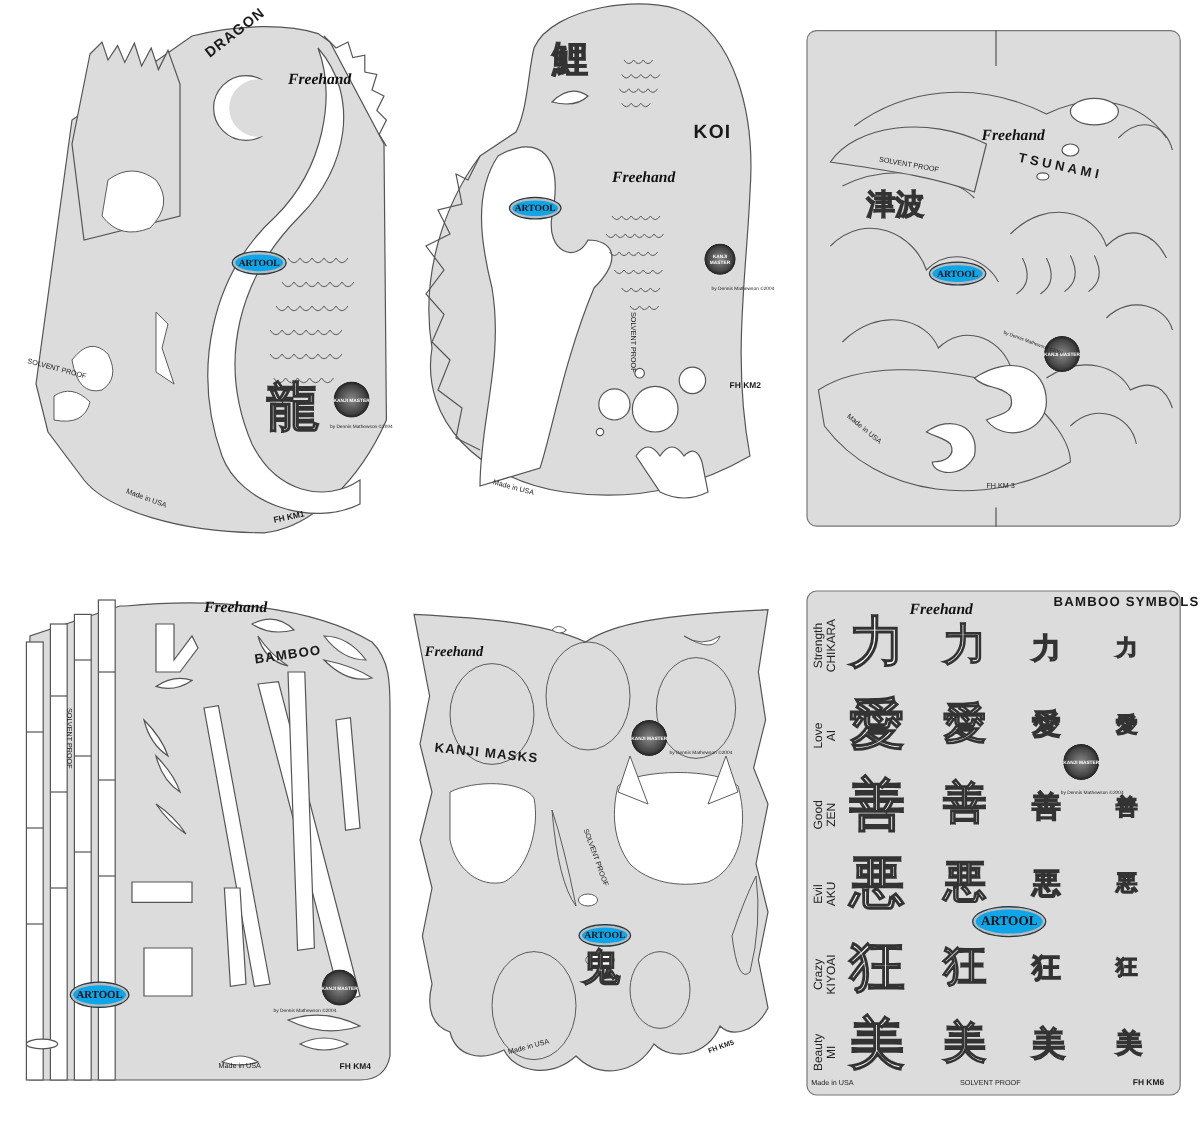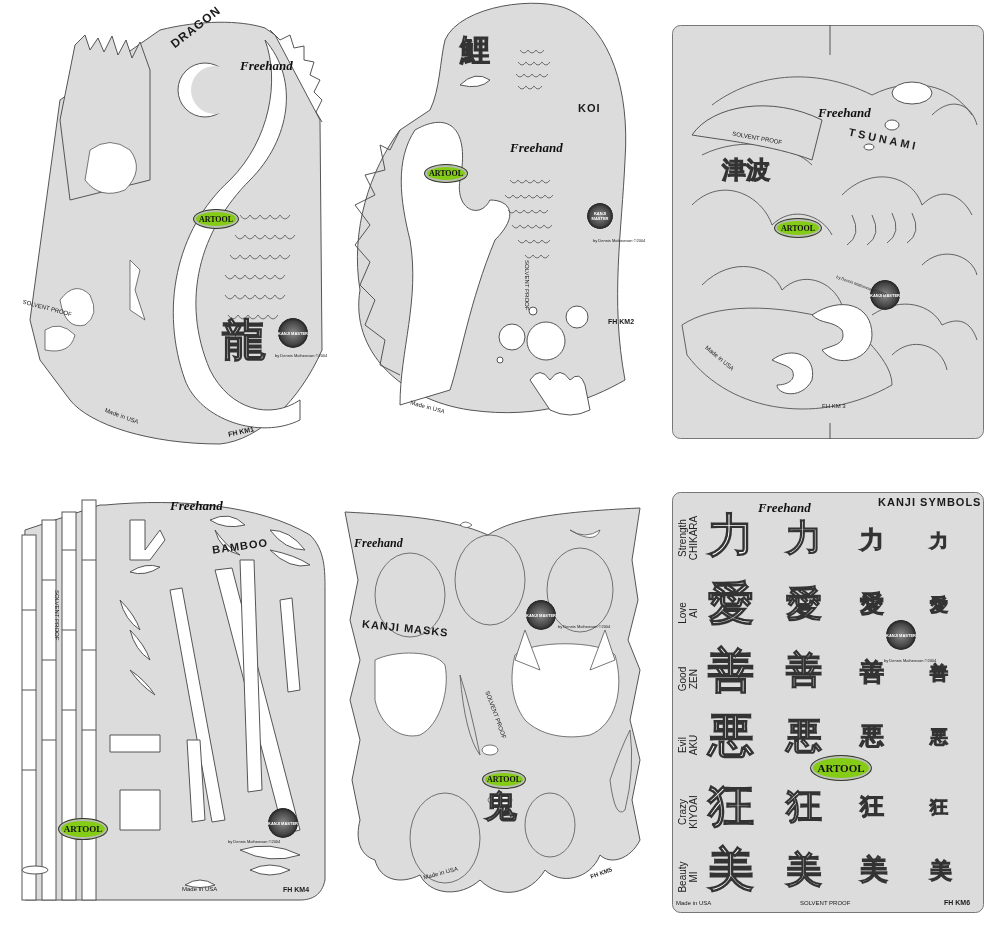--- a/index.html
+++ b/index.html
@@ -6,21 +6,21 @@
     body { width: 1000px; height: 942px; position: relative; overflow: hidden;
            font-family: "Liberation Sans", sans-serif; color: #222; }
     .tpl { position: absolute; }
     .tpl svg { position: absolute; left: 0; top: 0; width: 100%; height: 100%; overflow: visible; }
     .lbl { position: absolute; white-space: nowrap; color: #1a1a1a; }
     .tiny { font-size: 6px; }
     .small { font-size: 7px; font-weight: bold; }
     .title { font-weight: bold; letter-spacing: 1px; }
     .brand { position: absolute; font-family: "Liberation Serif", serif; font-style: italic; font-size: 16px; font-weight: bold; color:#111; }
     .artool { position: absolute; width: 58px; height: 24px; border: 1.5px solid #333; border-radius: 50%;
-              background: #84cc16; display: flex; align-items: center; justify-content: center;
+              background: #0ea5e9; display: flex; align-items: center; justify-content: center;
               font-family: "Liberation Serif", serif; font-weight: bold; font-size: 11px; color: #111; box-shadow: inset 0 0 0 2px #bbb; text-align: right; }
     .seal { position: absolute; width: 30px; height: 30px; border-radius: 50%;
             background: radial-gradient(circle, #888 0%, #444 55%, #222 70%, #ccc 72%);
             display:flex; align-items:center; justify-content:center; font-size:4px; color:#fff; font-weight:bold; text-align:center; }
     .kanji { position: absolute; color: #fff; -webkit-text-stroke: 1px #333; font-family: "DejaVu Sans", sans-serif; font-weight: bold; line-height: 1; }
     .row-label { position: absolute; transform: rotate(-90deg); transform-origin: left top; text-align: center; font-size: 10px; line-height: 1.05; color:#222; }
   </style>
 </head>
 <body>
 
@@ -92,21 +92,21 @@
       <circle cx="237" cy="317" r="11"></circle>
       <circle cx="206" cy="341" r="19"></circle>
       <circle cx="172" cy="337" r="13"></circle>
       <circle cx="193" cy="311" r="4"></circle>
       <circle cx="160" cy="360" r="3"></circle>
     </g>
 
     <path d="M190,380 q10,-15 20,0 q10,-15 20,0 q10,-10 15,5 l5,25 q-20,10 -40,0 z" fill="#fff" stroke="#555"></path>
   </svg>
   <div class="kanji" style="left:120px;top:35px;font-size:30px;">鯉</div>
-  <div class="lbl title" style="left:238px;top:102px;font-size:11px;">KOI</div>
+  <div class="lbl title" style="left:238px;top:102px;font-size:16px;">KOI</div>
   <div class="brand" style="left:170px;top:140px;font-size:13px;">Freehand</div>
   <div class="artool" style="left:84px;top:164px;width:42px;height:17px;font-size:8px;">ARTOOL</div>
   <div class="seal" style="left:247px;top:203px;width:26px;height:26px;">KANJI MASTER</div>
   <div class="lbl tiny" style="left:253px;top:238px;font-size:4px;">by Dennis Mathewson ©2004</div>
   <div class="lbl tiny" style="left:190px;top:260px;transform:rotate(90deg);transform-origin:left top;">SOLVENT PROOF</div>
   <div class="lbl small" style="left:268px;top:318px;">FH KM2</div>
   <div class="lbl tiny" style="left:70px;top:404px;transform:rotate(15deg);">Made in USA</div>
 </div>
 
 <div class="tpl" style="left:672px;top:25px;width:312px;height:414px;">
@@ -242,21 +242,21 @@
   <div class="kanji" style="left:145px;top:290px;font-size:32px;">鬼</div>
   <div class="lbl tiny" style="left:83px;top:370px;transform:rotate(-15deg);">Made in USA</div>
   <div class="lbl tiny" style="left:250px;top:370px;transform:rotate(-20deg);font-weight:bold;">FH KM5</div>
 </div>
 
 <div class="tpl" style="left:672px;top:492px;width:312px;height:421px;">
   <svg viewBox="0 0 312 421">
     <rect x="0.5" y="0.5" width="311" height="420" rx="8" fill="#dcdcdc" stroke="#777"></rect>
   </svg>
   <div class="brand" style="left:86px;top:8px;font-size:13px;">Freehand</div>
-  <div class="lbl title" style="left:206px;top:4px;font-size:11px;">KANJI SYMBOLS</div>
+  <div class="lbl title" style="left:206px;top:4px;font-size:11px;">BAMBOO SYMBOLS</div>
 
   <div class="row-label" style="left:6px;top:76px;width:60px;">
     <span>Strength</span><br>
     <span>CHIKARA</span>
   </div>
   <div class="row-label" style="left:6px;top:146px;width:50px;">
     <span>Love</span><br>
     <span>AI</span>
   </div>
   <div class="row-label" style="left:6px;top:212px;width:50px;">

